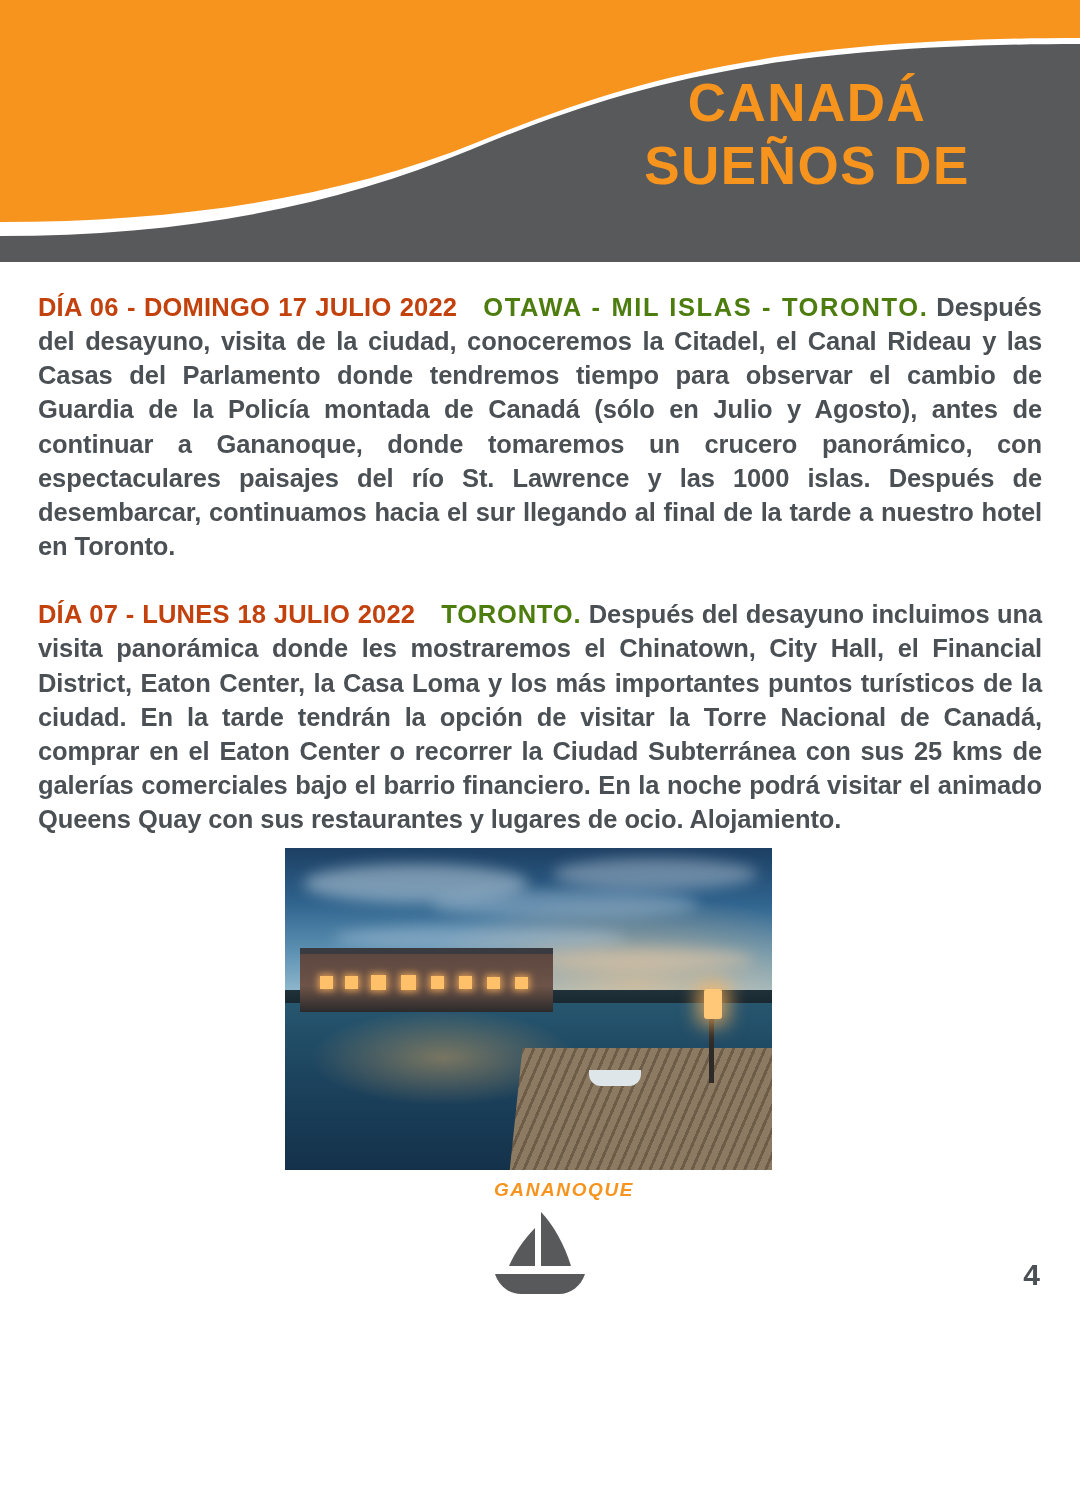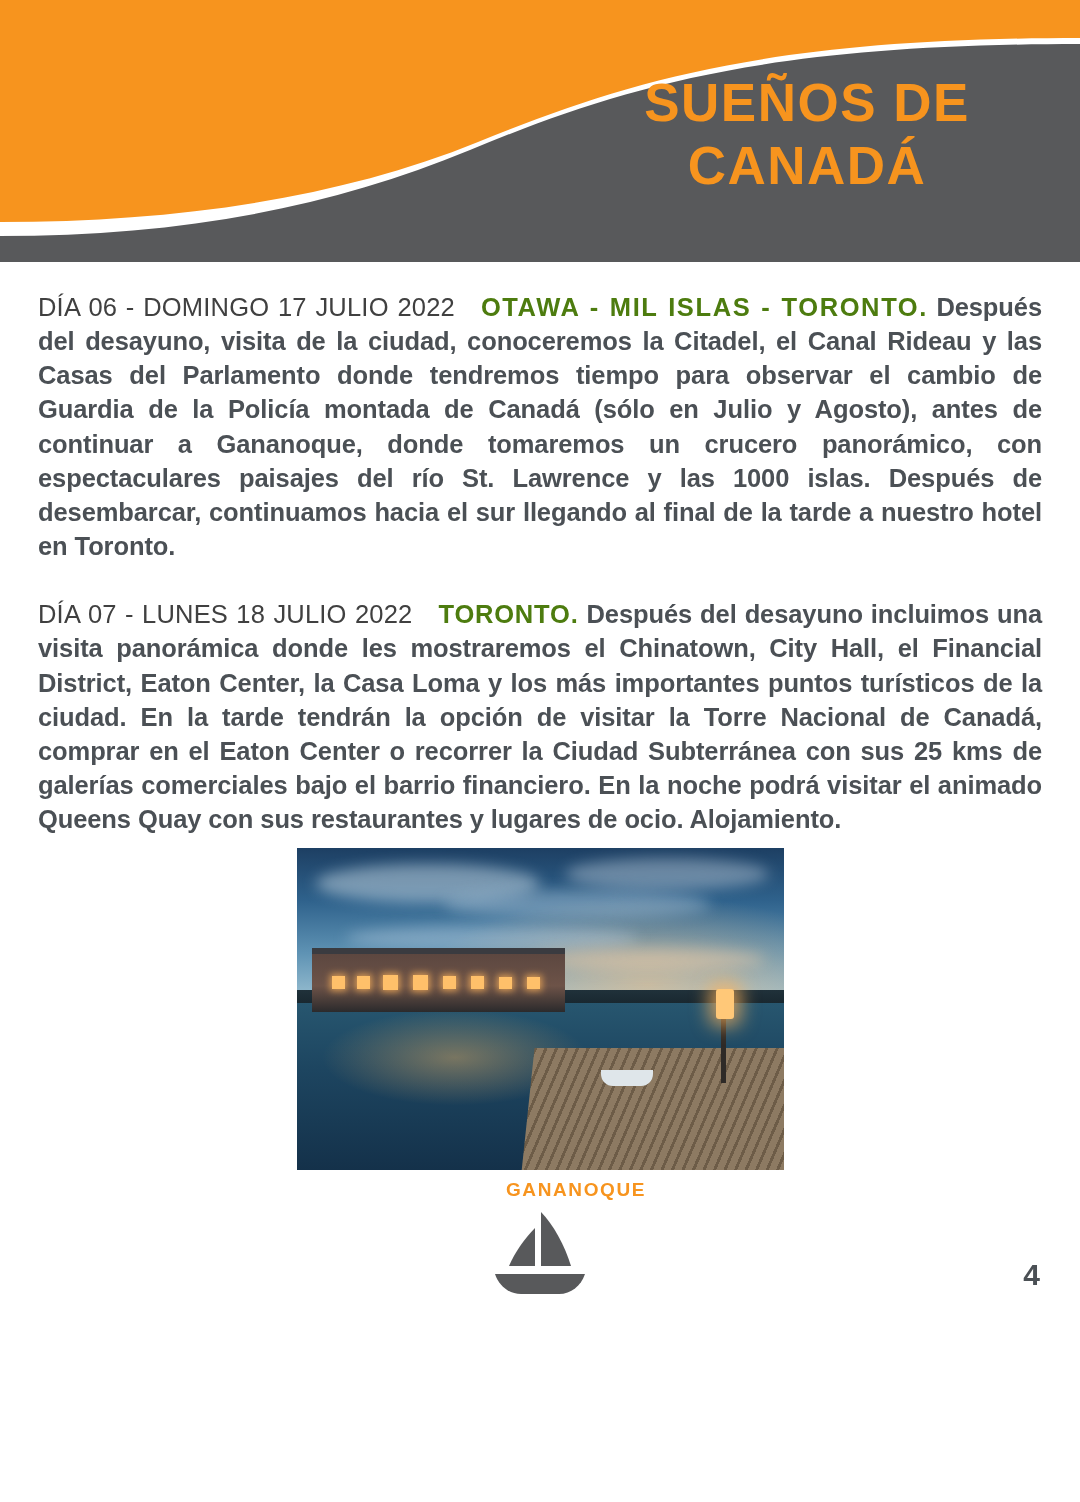--- a/index.html
+++ b/index.html
@@ -56,44 +56,45 @@
     text-align: justify;
     font-weight: bold;
     margin: 0 0 28px 0;
     font-family: "Liberation Sans", sans-serif;
     letter-spacing: -0.1px;
   }
   .para.second {
     margin-top: 34px;
   }
   .day-label {
-    color: #404040;
-    font-weight: normal;
+    color: #c2410c;
+    font-weight: bold;
     letter-spacing: 0.2px;
   }
   .route-label {
     color: #4d7c0f;
     font-weight: bold;
     letter-spacing: 1.6px;
     white-space: nowrap;
   }
   .route-label.tight {
     letter-spacing: 0.8px;
   }
   .gap-wide {
     display: inline-block;
     width: 26px;
   }
 
   
   .photo-wrap {
     position: absolute;
     top: 848px;
-    left: 297px;
+    left: 285px;
     width: 558px;
+    font-style: italic;
   }
   .photo {
     width: 487px;
     height: 322px;
     position: relative;
     overflow: hidden;
     background: #11314b;
   }
   .sky {
     position: absolute;
@@ -232,22 +233,22 @@
     <path d="M0,0 H1080 V262 H0 Z
              M0,262 V236
              C 180,236 330,208 470,150
              C 620,88 760,44 1080,44
              V0 H0 Z" fill="#58595B"></path>
     <path d="M0,0 H1080 V38
              C 770,38 630,80 478,142
              C 340,198 178,222 0,222 Z" fill="#F7941E"></path>
   </svg>
   <div class="header-title">
+    <div>CANADÁ</div>
     <div>SUEÑOS DE</div>
-    <div>CANADÁ</div>
   </div>
 </div>
 
 <div class="content">
 
   <p class="para">
     <span class="day-label">DÍA 06 - DOMINGO 17 JULIO 2022</span><span class="gap-wide"></span><span class="route-label">OTAWA  -  MIL  ISLAS  -  TORONTO.</span>
     <span>Después del desayuno, visita de la ciudad, conoceremos la Citadel, el Canal Rideau y las Casas del Parlamento donde tendremos tiempo para observar el cambio de Guardia de la Policía montada de Canadá (sólo en Julio y Agosto), antes de continuar a Gananoque, donde tomaremos un crucero panorámico, con espectaculares paisajes del río St. Lawrence y las 1000 islas. Después de desembarcar, continuamos hacia el sur llegando al final de la tarde a nuestro hotel en Toronto.</span>
   </p>
 

